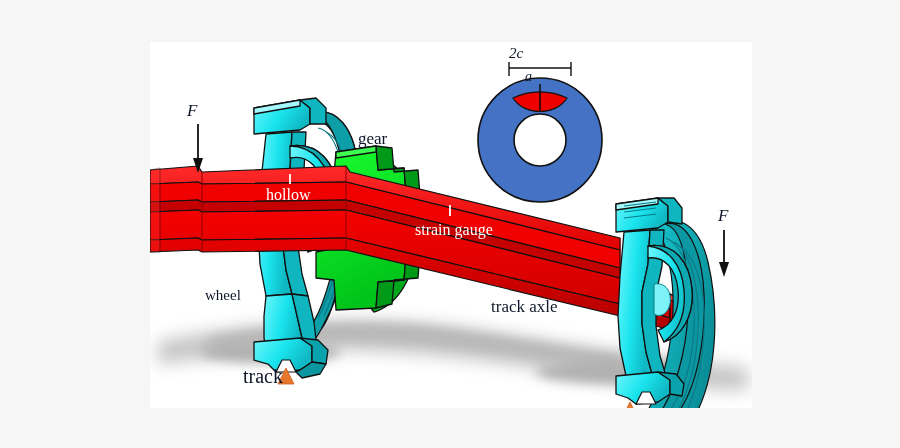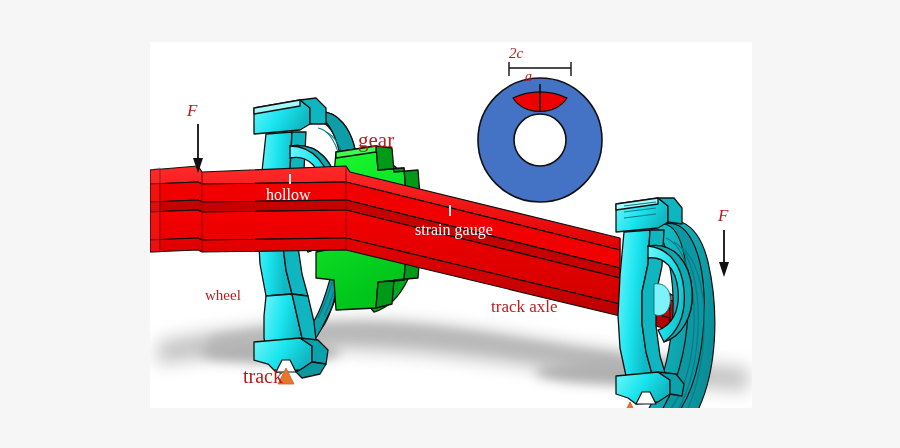--- a/index.html
+++ b/index.html
@@ -8,27 +8,27 @@
     background:#f6f6f7;
     font-family:"Liberation Serif", serif;
   }
   #stage{position:relative;width:900px;height:448px;}
   #panel{
     position:absolute;left:150px;top:42px;width:602px;height:366px;
     background:#ffffff;overflow:hidden;
   }
   .fig{position:absolute;left:0;top:0;width:602px;height:366px;}
   .lbl{
-    position:absolute;white-space:nowrap;color:#b91c1c;
+    position:absolute;white-space:nowrap;color:#0f172a;
     font-family:"Liberation Serif", serif;
     line-height:1;
   }
   .lbl-white{color:#ffffff;}
   .lbl-it{font-style:italic;}
-  #lbl-gear{left:208px;top:88px;font-size:21px;}
+  #lbl-gear{left:208px;top:88px;font-size:17px;}
   #lbl-wheel{left:55px;top:246px;font-size:15px;}
   #lbl-track{left:93px;top:324px;font-size:20px;}
   #lbl-hollow-axle{left:341px;top:256px;font-size:17px;}
   #lbl-crack{left:116px;top:145px;font-size:16px;}
   #lbl-strain-gauge{left:265px;top:180px;font-size:16px;text-align:right;}
   #lbl-f-left{left:37px;top:60px;font-size:17px;}
   #lbl-f-right{left:568px;top:165px;font-size:17px;}
   #lbl-2c{left:359px;top:4px;font-size:15px;}
   #lbl-a{left:375px;top:28px;font-size:14px;}
 </style>

